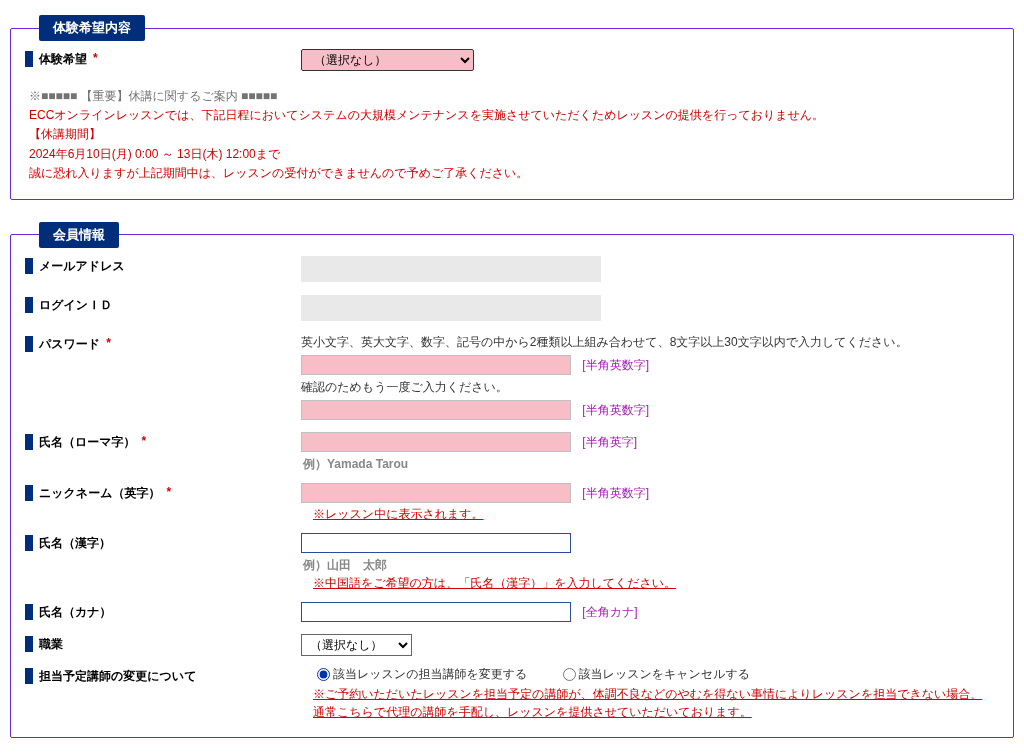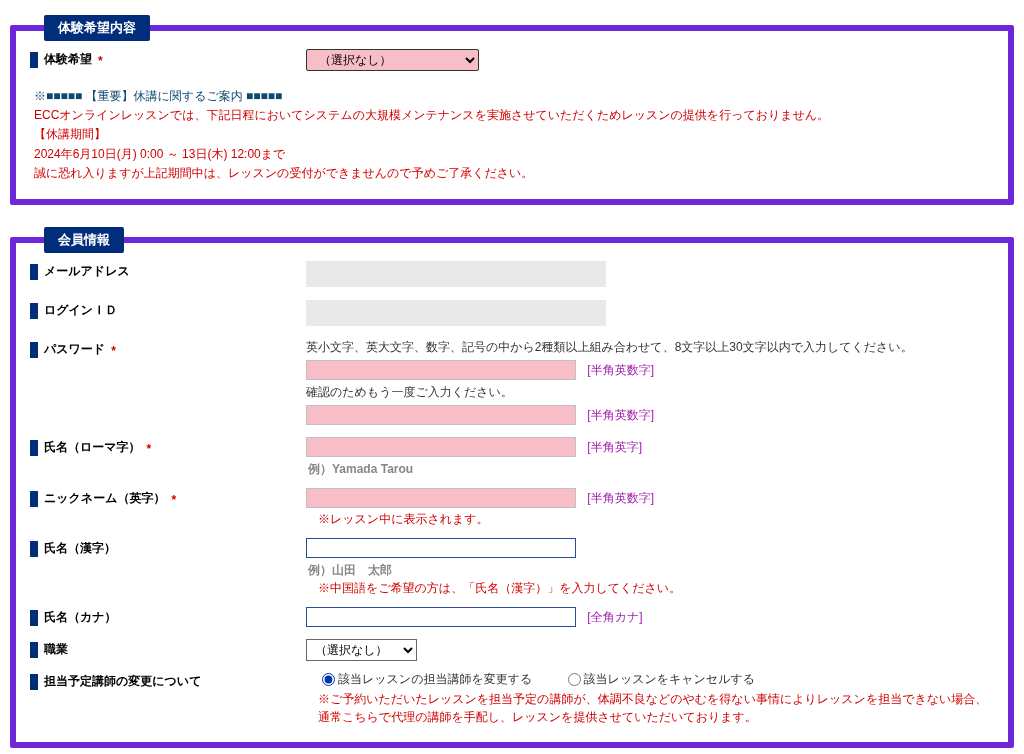--- a/index.html
+++ b/index.html
@@ -1,35 +1,35 @@
 <!DOCTYPE html>
 <html><head>
   <meta charset="utf-8">
   <style>
     * { box-sizing: border-box; margin: 0; padding: 0; font-family: "Meiryo", "Hiragino Sans", -apple-system, sans-serif; }
     body { background: #fff; padding: 15px 10px; font-size: 12px; color: #333; width: 1024px; }
-    fieldset.section { border: 6px solid #6d28d9; border-radius: 2px; margin-bottom: 22px; padding: 0 0 14px 0; position: relative; }
+    fieldset.section { border: 1px solid #6d28d9; border-radius: 2px; margin-bottom: 22px; padding: 0 0 14px 0; position: relative; }
     fieldset.section legend { margin-left: 28px; }
     .section-title { display: inline-block; background: #002e7a; color: #fff; font-weight: bold; padding: 4px 14px; font-size: 13px; border-radius: 2px; }
     .row { display: flex; align-items: flex-start; padding: 6px 14px 0 14px; }
-    .label-col { width: 228px; flex: 0 0 228px; display: flex; align-items: flex-end; padding: 4px 0; }
+    .label-col { width: 228px; flex: 0 0 228px; display: flex; align-items: flex-start; padding: 4px 0; }
     .label-bar { width: 8px; height: 16px; background: #002e7a; margin-right: 6px; flex: 0 0 8px; }
     .label-text { font-weight: bold; color: #000; font-size: 12px; }
     .req { color: #d20000; font-weight: bold; margin-left: 6px; }
     .field-col { flex: 1; padding: 2px 0; margin-left: 48px; }
     select.pink-sel { background: #f8bec8; border: 1px solid #333; padding: 2px 70px 2px 8px; font-size: 12px; height: 22px; border-radius: 2px; }
     .note-block { padding: 14px 18px 2px 18px; color: #d20000; font-size: 12px; line-height: 1.6; }
-    .redsquare { color: #0c4a6e; }
+    .redsquare { color: #737373; }
     .gray-input { background: #e9e9e9; border: 1px solid #e9e9e9; width: 300px; height: 26px; display: inline-block; }
     .pink-input { background: #f8bec8; border: 1px solid #c0c0c0; height: 20px; padding: 1px 4px; font-size: 12px; }
     .w270 { width: 270px; }
     .plain-input { background: #fff; border: 1px solid #2a4a9a; height: 20px; padding: 1px 4px; font-size: 12px; }
     .hint-r { color: #a21caf; padding-left: 8px; font-size: 12px; vertical-align: middle; }
     .ex-gray { color: #888; font-size: 12px; padding-top: 2px; padding-left: 2px; font-weight: bold; }
-    .ex-red { color: #d20000; font-size: 12px; padding-top: 1px; padding-left: 12px; }
+    .ex-red { color: #d20000; font-size: 12px; padding-top: 1px; padding-left: 12px; text-decoration: underline; }
     .field-line { margin-bottom: 2px; }
     .sel-small { border: 1px solid #666; font-size: 12px; height: 22px; background: #fff; padding: 1px 12px 1px 4px; }
     .radio-row label { font-size: 12px; margin-right: 16px; cursor: pointer; padding-left: 16px; }
     .radio-row input { vertical-align: middle; margin-right: 3px; accent-color: #0033aa; }
     .stack { margin-top: 4px; }
   </style>
 </head>
 <body>
 
 <fieldset class="section">

